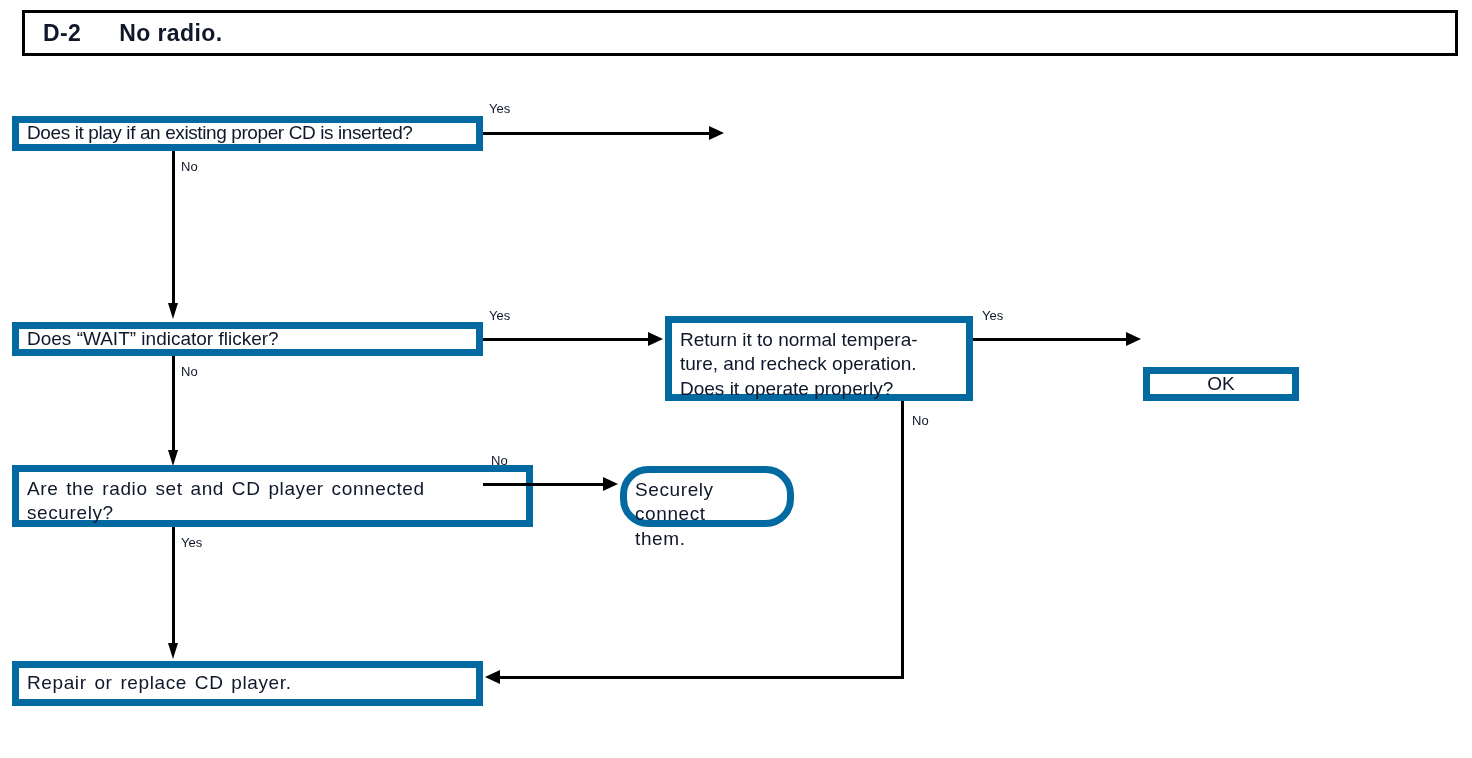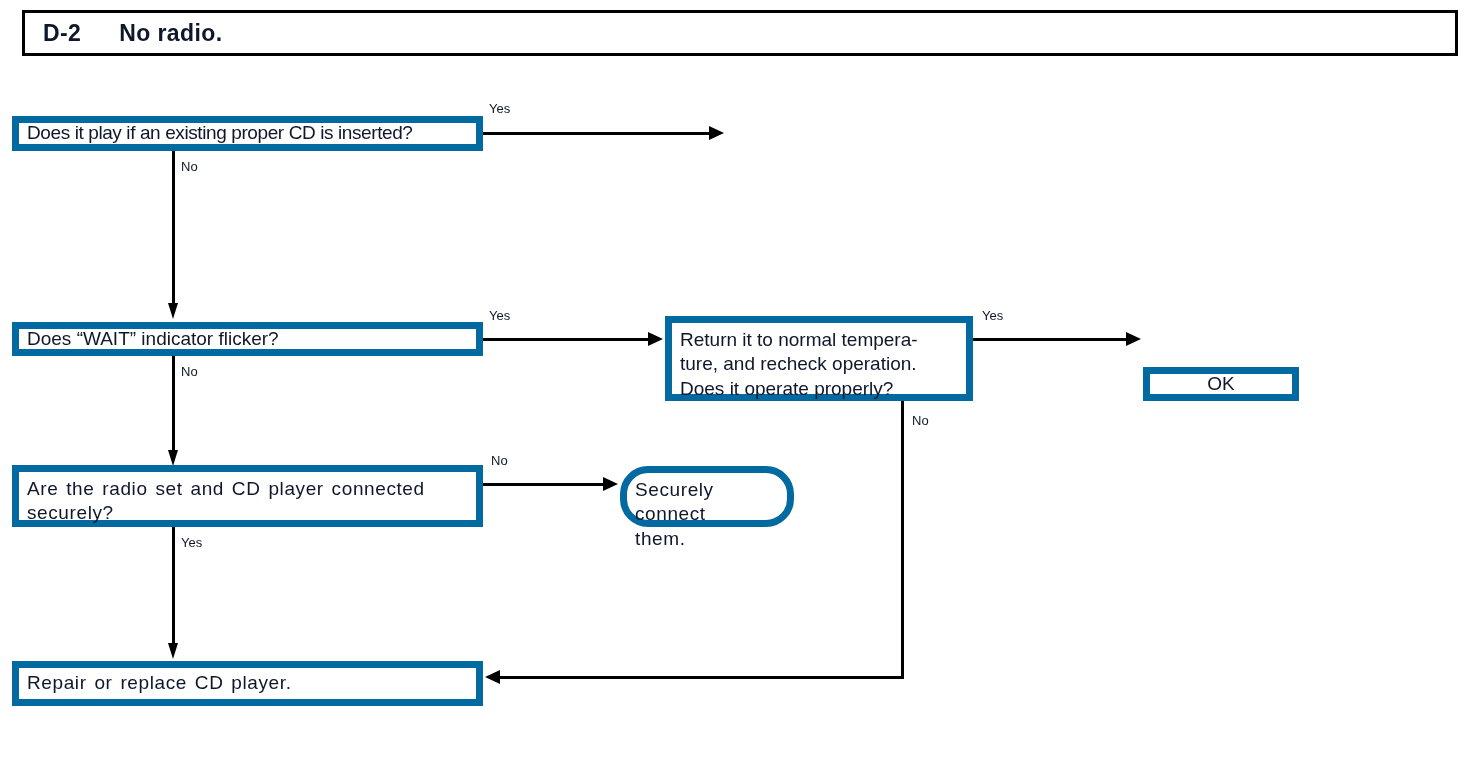--- a/index.html
+++ b/index.html
@@ -186,21 +186,21 @@
 
   <div class="box centered" style="left:1143px; top:322px; width:156px; height:34px;margin-top:45px;">
     <span class="box-text">OK</span>
   </div>
 
   <div class="line-v" style="left:901px; top:401px; height:278px;"></div>
   <div class="line-h" style="left:500px; top:676px; width:404px;"></div>
   <div class="arrow-left" style="left:485px; top:670px;"></div>
   <div class="branch-label" style="left:912px; top:414px;">No</div>
 
-  <div class="box top-align spaced" style="left:12px; top:465px; width:471px; height:62px;">
+  <div class="box top-align spaced" style="left:12px; top:465px; width:521px; height:62px;">
     <span class="box-text">Are  the  radio  set  and  CD  player  connected
 securely?</span>
   </div>
 
   <div class="line-h" style="left:483px; top:483px; width:122px;"></div>
   <div class="arrow-right" style="left:603px; top:477px;"></div>
   <div class="branch-label" style="left:491px; top:454px;">No</div>
 
   <div class="box top-align spaced" style="left:620px; top:466px; width:174px; height:61px;border-radius:28px;">
     <span class="box-text">Securely   connect

